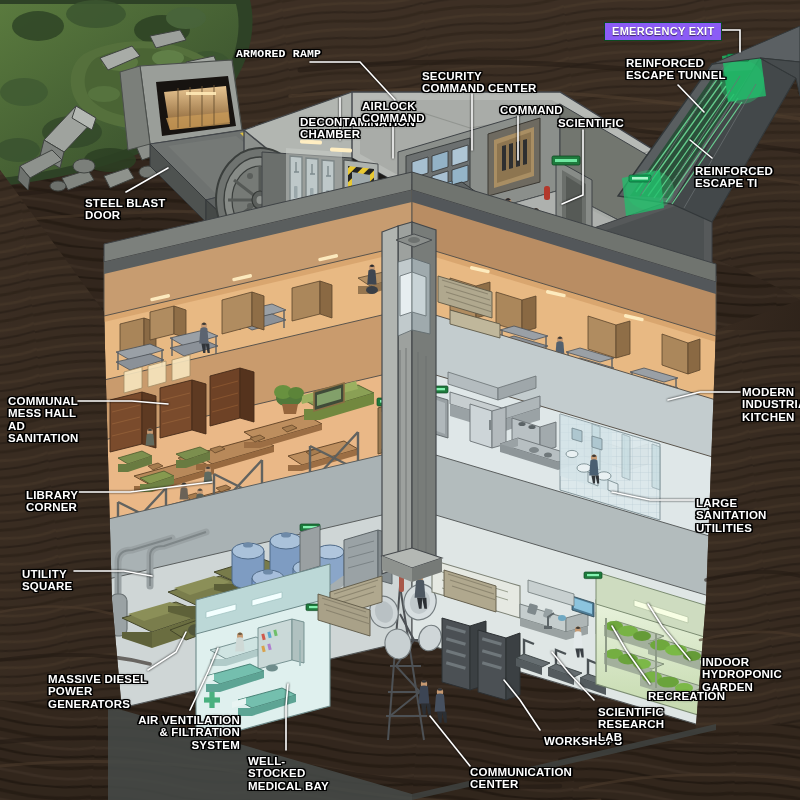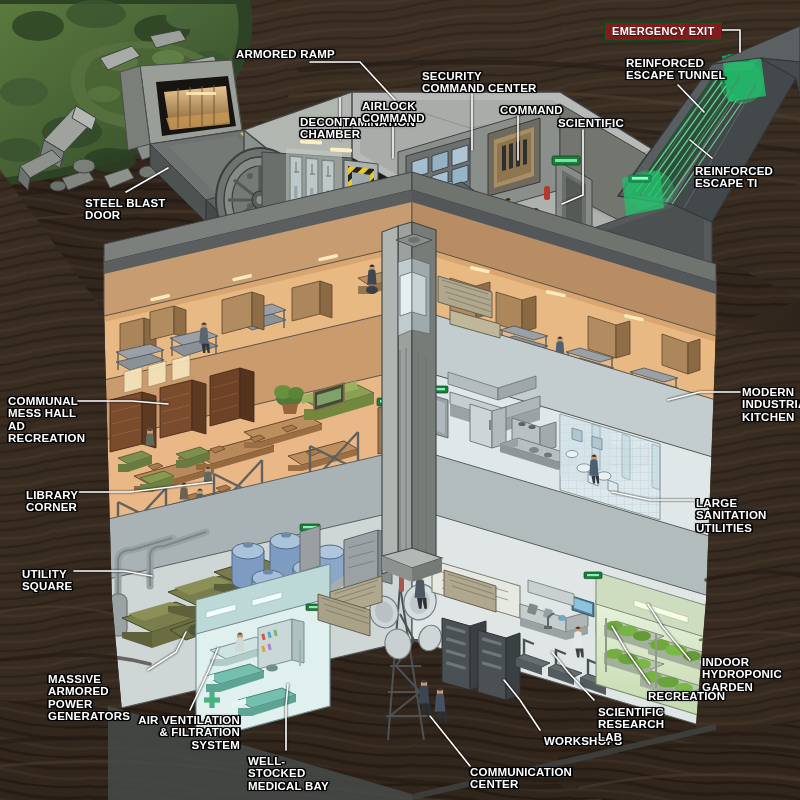--- a/index.html
+++ b/index.html
@@ -1225,59 +1225,59 @@
         <path d="M 286 750 L 286 706 L 288 684" class="leader"></path>
         <path d="M 470 766 L 446 736 L 430 716" class="leader"></path>
         <path d="M 540 730 L 520 700 L 504 680" class="leader"></path>
         <path d="M 594 700 L 568 672 L 552 652" class="leader"></path>
         <path d="M 650 684 L 626 650 L 612 626" class="leader"></path>
         <path d="M 690 660 L 662 626 L 648 604" class="leader"></path>
       </g>
   </svg>
 
   <div id="labels-layer">
-      <div class="label ta-left" style="left: 236px; top: 48px; width: 130px;">ARMORED RAMP</div>
+      <div class="label ta-left" style="left: 236px; top: 48px; width: 130px; font-family: Liberation Mono, monospace;">ARMORED RAMP</div>
       <div class="label ta-center" style="left: 300px; top: 88px; width: 120px; margin-top: 28px;">DECONTAMINATION
 CHAMBER</div>
       <div class="label ta-center" style="left: 362px; top: 100px; width: 64px;">AIRLOCK
 COMMAND</div>
       <div class="label ta-center" style="left: 422px; top: 70px; width: 132px;">SECURITY
 COMMAND CENTER</div>
       <div class="label ta-center" style="left: 500px; top: 104px; width: 52px;">COMMAND</div>
       <div class="label ta-center" style="left: 558px; top: 117px; width: 78px;">SCIENTIFIC</div>
       <div class="label ta-center" style="left: 626px; top: 57px; width: 110px;">REINFORCED
 ESCAPE TUNNEL</div>
       <div class="label ta-center" style="left: 695px; top: 165px; width: 94px;">REINFORCED
 ESCAPE TI</div>
       <div class="label ta-center" style="left: 85px; top: 197px; width: 84px;">STEEL BLAST
 DOOR</div>
       <div class="label ta-left" style="left: 8px; top: 395px; width: 86px;">COMMUNAL
 MESS HALL AD
-RECREATION</div>
+SANITATION</div>
       <div class="label ta-left" style="left: 26px; top: 489px; width: 62px;">LIBRARY
 CORNER</div>
       <div class="label ta-left" style="left: 22px; top: 568px; width: 60px;">UTILITY
 SQUARE</div>
       <div class="label ta-left" style="left: 742px; top: 386px; width: 58px;">MODERN
 INDUSTRIAL
 KITCHEN</div>
       <div class="label ta-left" style="left: 696px; top: 497px; width: 104px;">LARGE SANITATION
 UTILITIES</div>
-      <div class="label ta-left" style="left: 48px; top: 673px; width: 108px;">MASSIVE ARMORED
+      <div class="label ta-left" style="left: 48px; top: 673px; width: 108px;">MASSIVE DIESEL
 POWER GENERATORS</div>
       <div class="label ta-left" style="left: 124px; top: 714px; width: 116px; text-align: right;">AIR VENTILATION
 &amp; FILTRATION SYSTEM</div>
       <div class="label ta-left" style="left: 248px; top: 755px; width: 92px;">WELL-STOCKED
 MEDICAL BAY</div>
       <div class="label ta-left" style="left: 470px; top: 766px; width: 96px;">COMMUNICATION
 CENTER</div>
       <div class="label ta-left" style="left: 544px; top: 735px; width: 72px;">WORKSHOPS</div>
       <div class="label ta-left" style="left: 598px; top: 706px; width: 82px;">SCIENTIFIC
 RESEARCH LAB</div>
       <div class="label ta-left" style="left: 648px; top: 690px; width: 74px;">RECREATION</div>
       <div class="label ta-left" style="left: 682px; top: 656px; width: 116px; margin-left: 20px;">INDOOR HYDROPONIC
 GARDEN</div>
     </div>
   <div id="badges-layer">
-      <div class="badge" style="left: 604px; top: 22px; background: #7f1d1d;">EMERGENCY EXIT</div>
+      <div class="badge" style="left: 604px; top: 22px; background: #8b5cf6;">EMERGENCY EXIT</div>
     </div>
 
 </div>
 
 </body></html>

